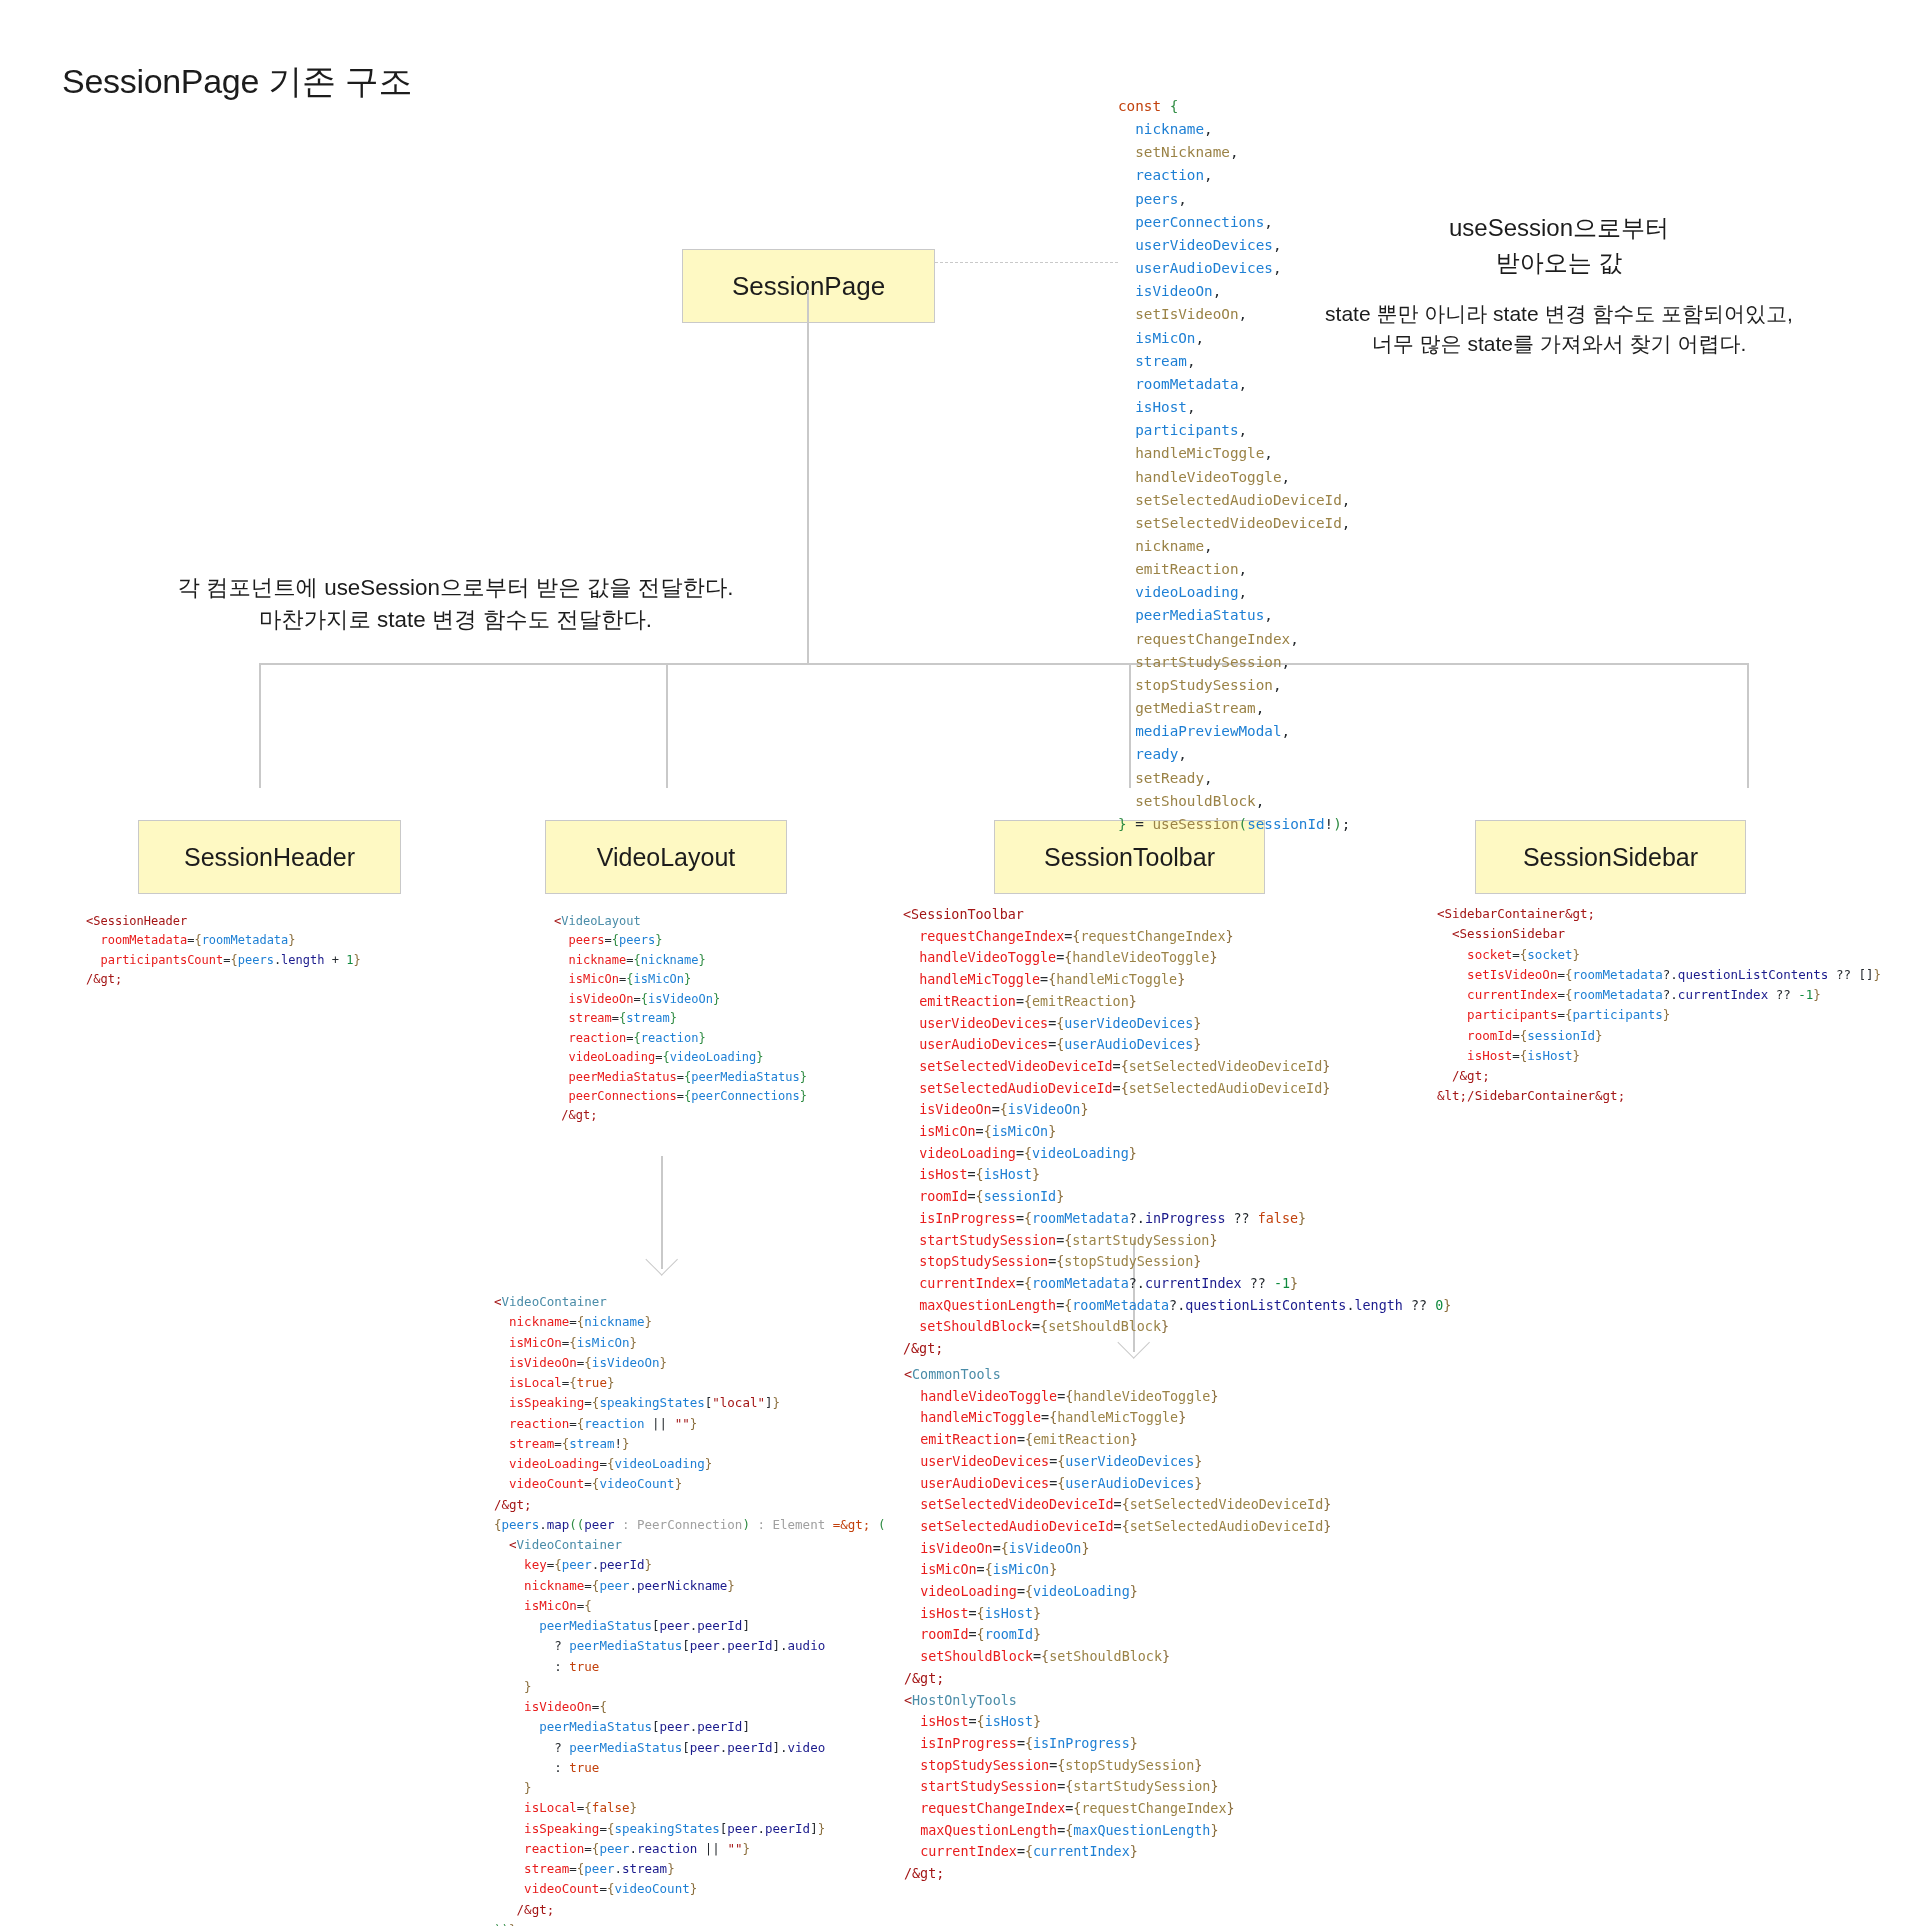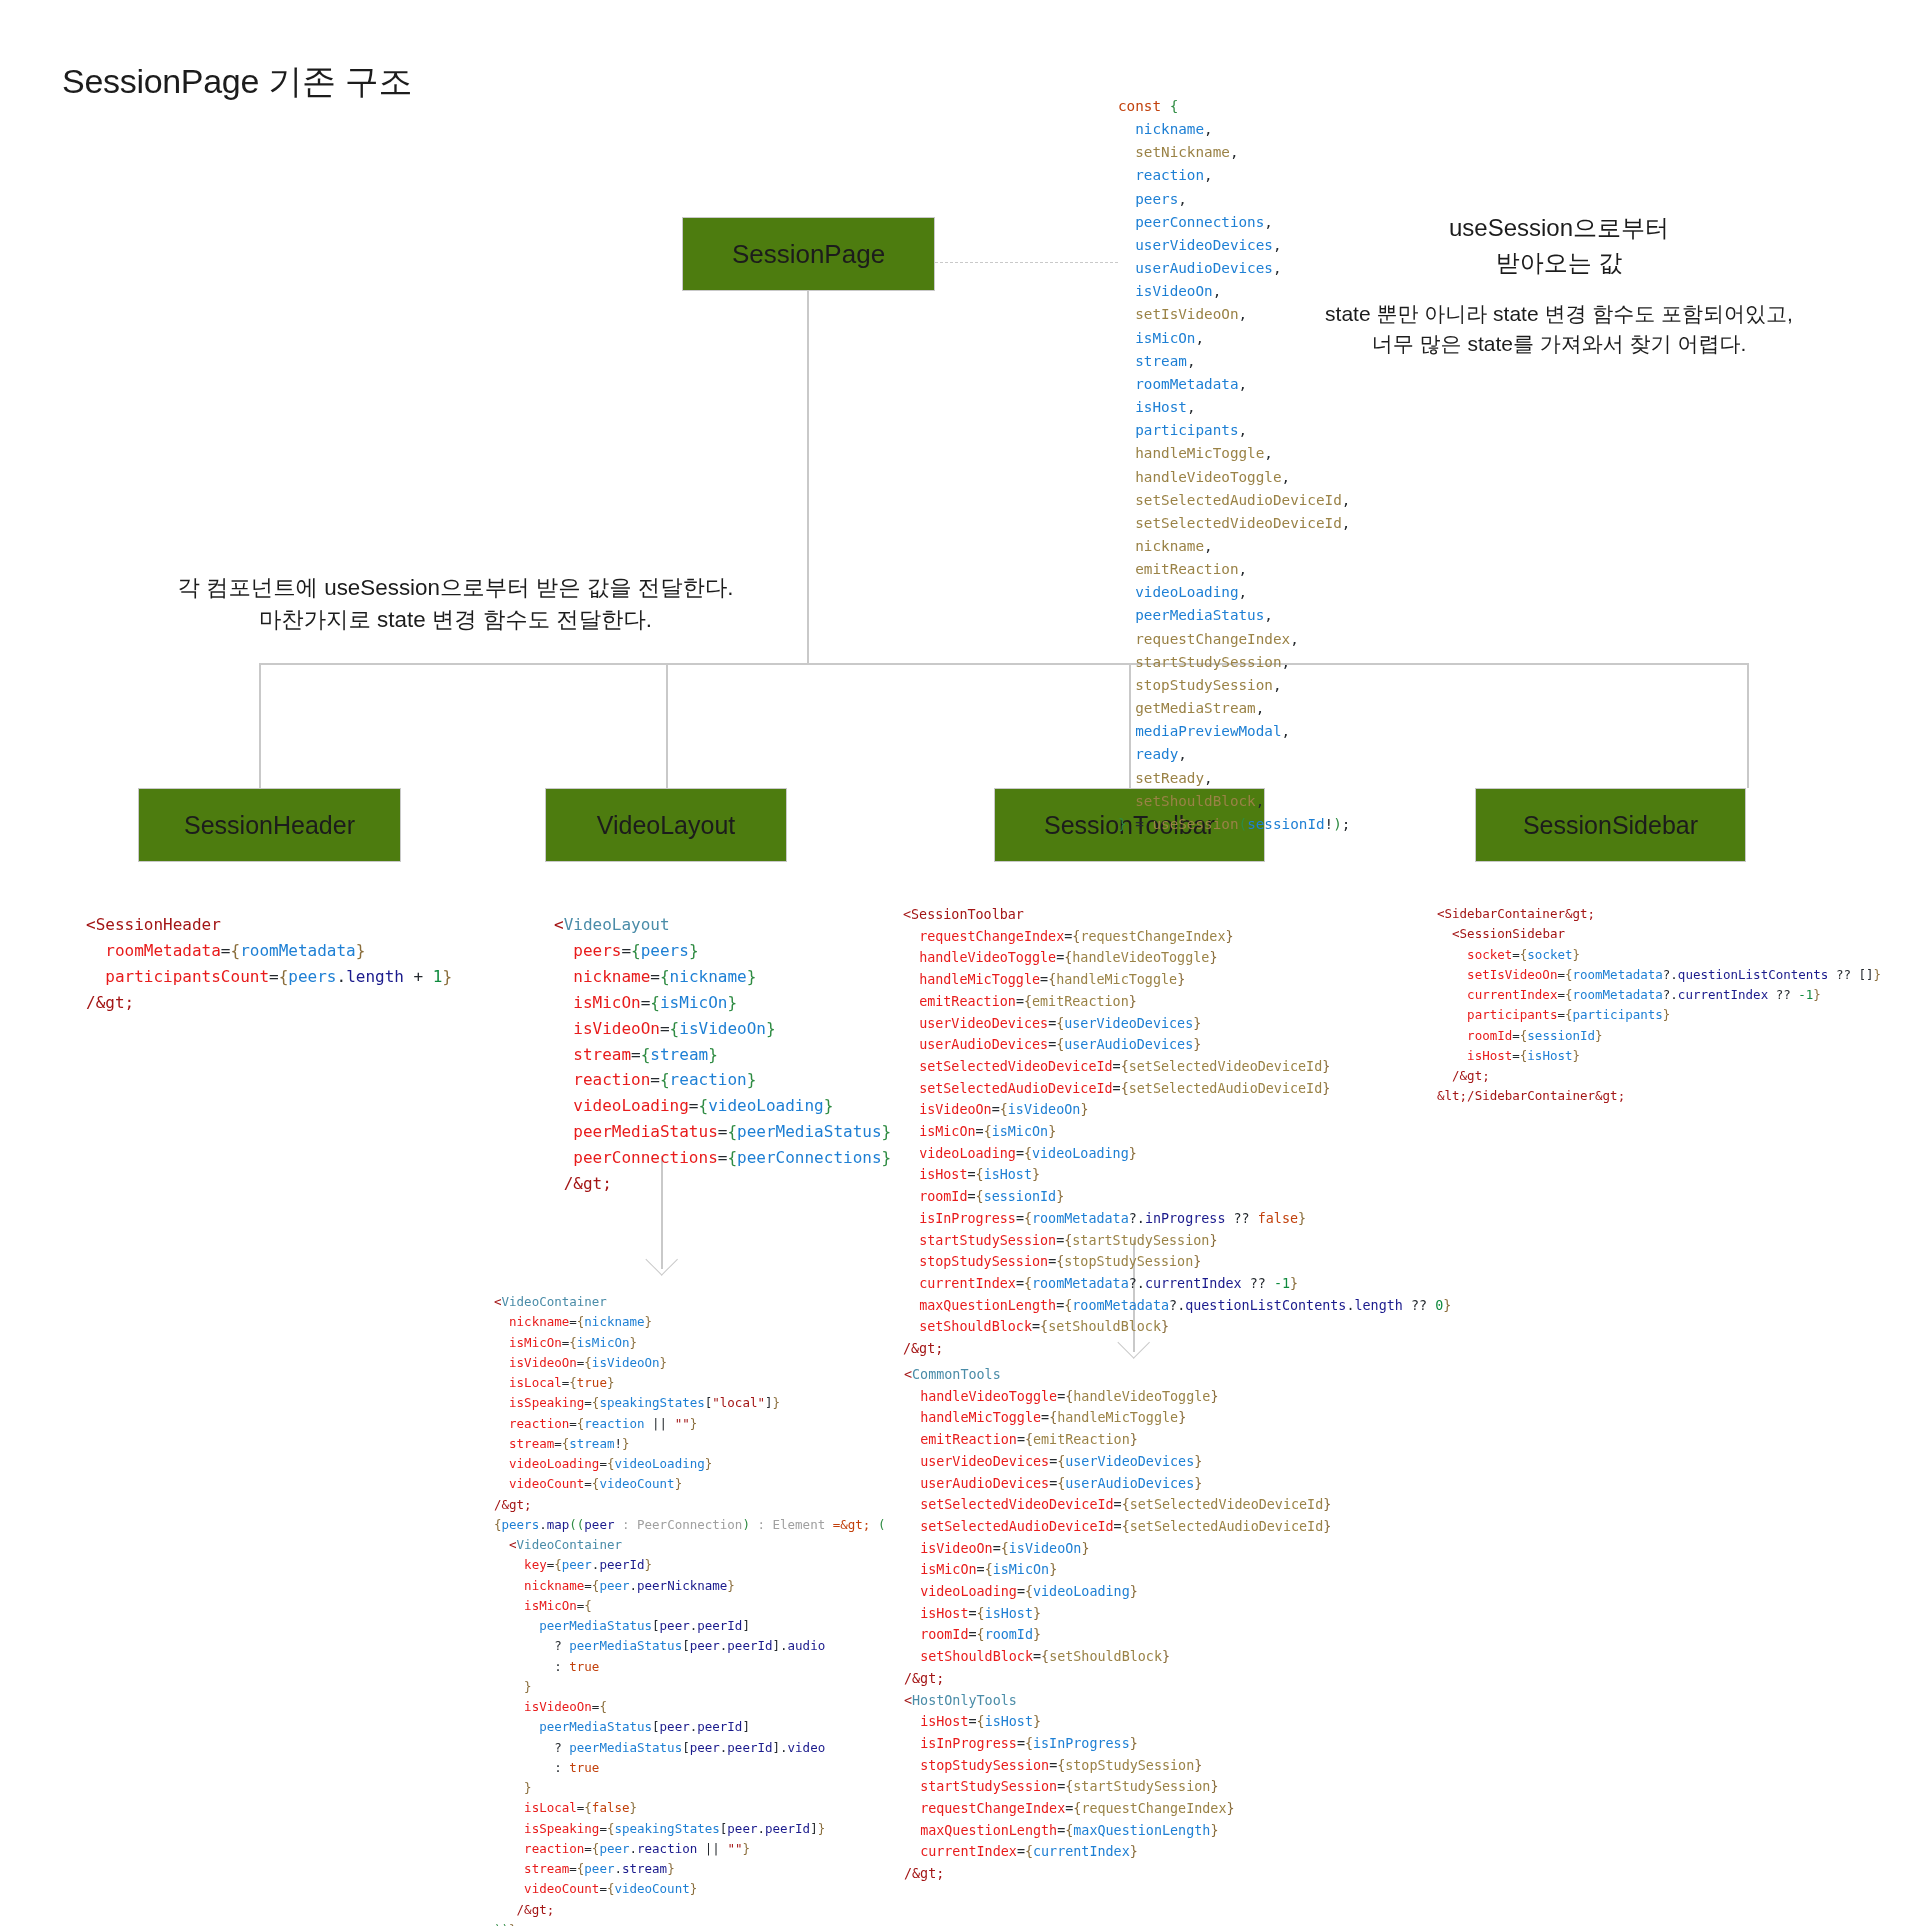--- a/index.html
+++ b/index.html
@@ -4,23 +4,23 @@
 <style>
   html,body{margin:0;padding:0;background:#ffffff;}
   body{width:1907px;height:1926px;position:relative;
        font-family:"Liberation Sans","DejaVu Sans",sans-serif;
        -webkit-font-smoothing:antialiased;}
 
   #page-title{position:absolute;left:62px;top:59px;font-size:34px;color:#1c1c1c;
               letter-spacing:-0.3px;white-space:nowrap;}
 
   
-  .node{position:absolute;border:1.9px solid #c9c9c9;background:#4d7c0f;
+  .node{position:absolute;border:1.9px solid #c9c9c9;background:#fef9c3;
         display:flex;align-items:center;justify-content:center;
-        font-size:25px;color:#1c1c1c;box-sizing:border-box;}
+        font-size:25px;color:#1c1c1c;box-sizing:border-box;margin-top:32px;}
   #node-sessionpage{left:682px;top:217px;width:253px;height:74px;font-size:26px;}
   #node-sessionheader{left:138px;top:788px;width:263px;height:74px;}
   #node-videolayout{left:545px;top:788px;width:242px;height:74px;}
   #node-sessiontoolbar{left:994px;top:788px;width:271px;height:74px;}
   #node-sessionsidebar{left:1475px;top:788px;width:271px;height:74px;}
 
   
   .ln{position:absolute;background:#c9c9c9;}
   .vline{width:1.9px;}
   .hline{height:1.9px;}
@@ -42,21 +42,21 @@
   #note-right-body{left:1260px;top:299px;width:598px;font-size:21px;}
   #note-left{left:100px;top:572px;width:711px;font-size:22.4px;text-align:center;}
 
   
   .code{position:absolute;white-space:pre;
         font-family:"DejaVu Sans Mono","Liberation Mono",monospace;
         line-height:1.62;color:#24292e;}
   .c-hook{font-size:14.3px;}
   .c-sm{font-size:13.4px;}
   .c-xs{font-size:12.5px;}
-  .c-md{font-size:16px;}
+  .c-md{font-size:12px;}
 
   #code-usesession{left:1118px;top:95px;}
   #code-sessionheader{left:86px;top:912px;}
   #code-videolayout{left:506px;top:912px;margin-left:48px;}
   #code-sessiontoolbar{left:903px;top:904px;}
   #code-sidebar{left:1437px;top:904px;}
   #code-videocontainer{left:494px;top:1292px;}
   #code-commontools{left:904px;top:1364px;}
 
   

